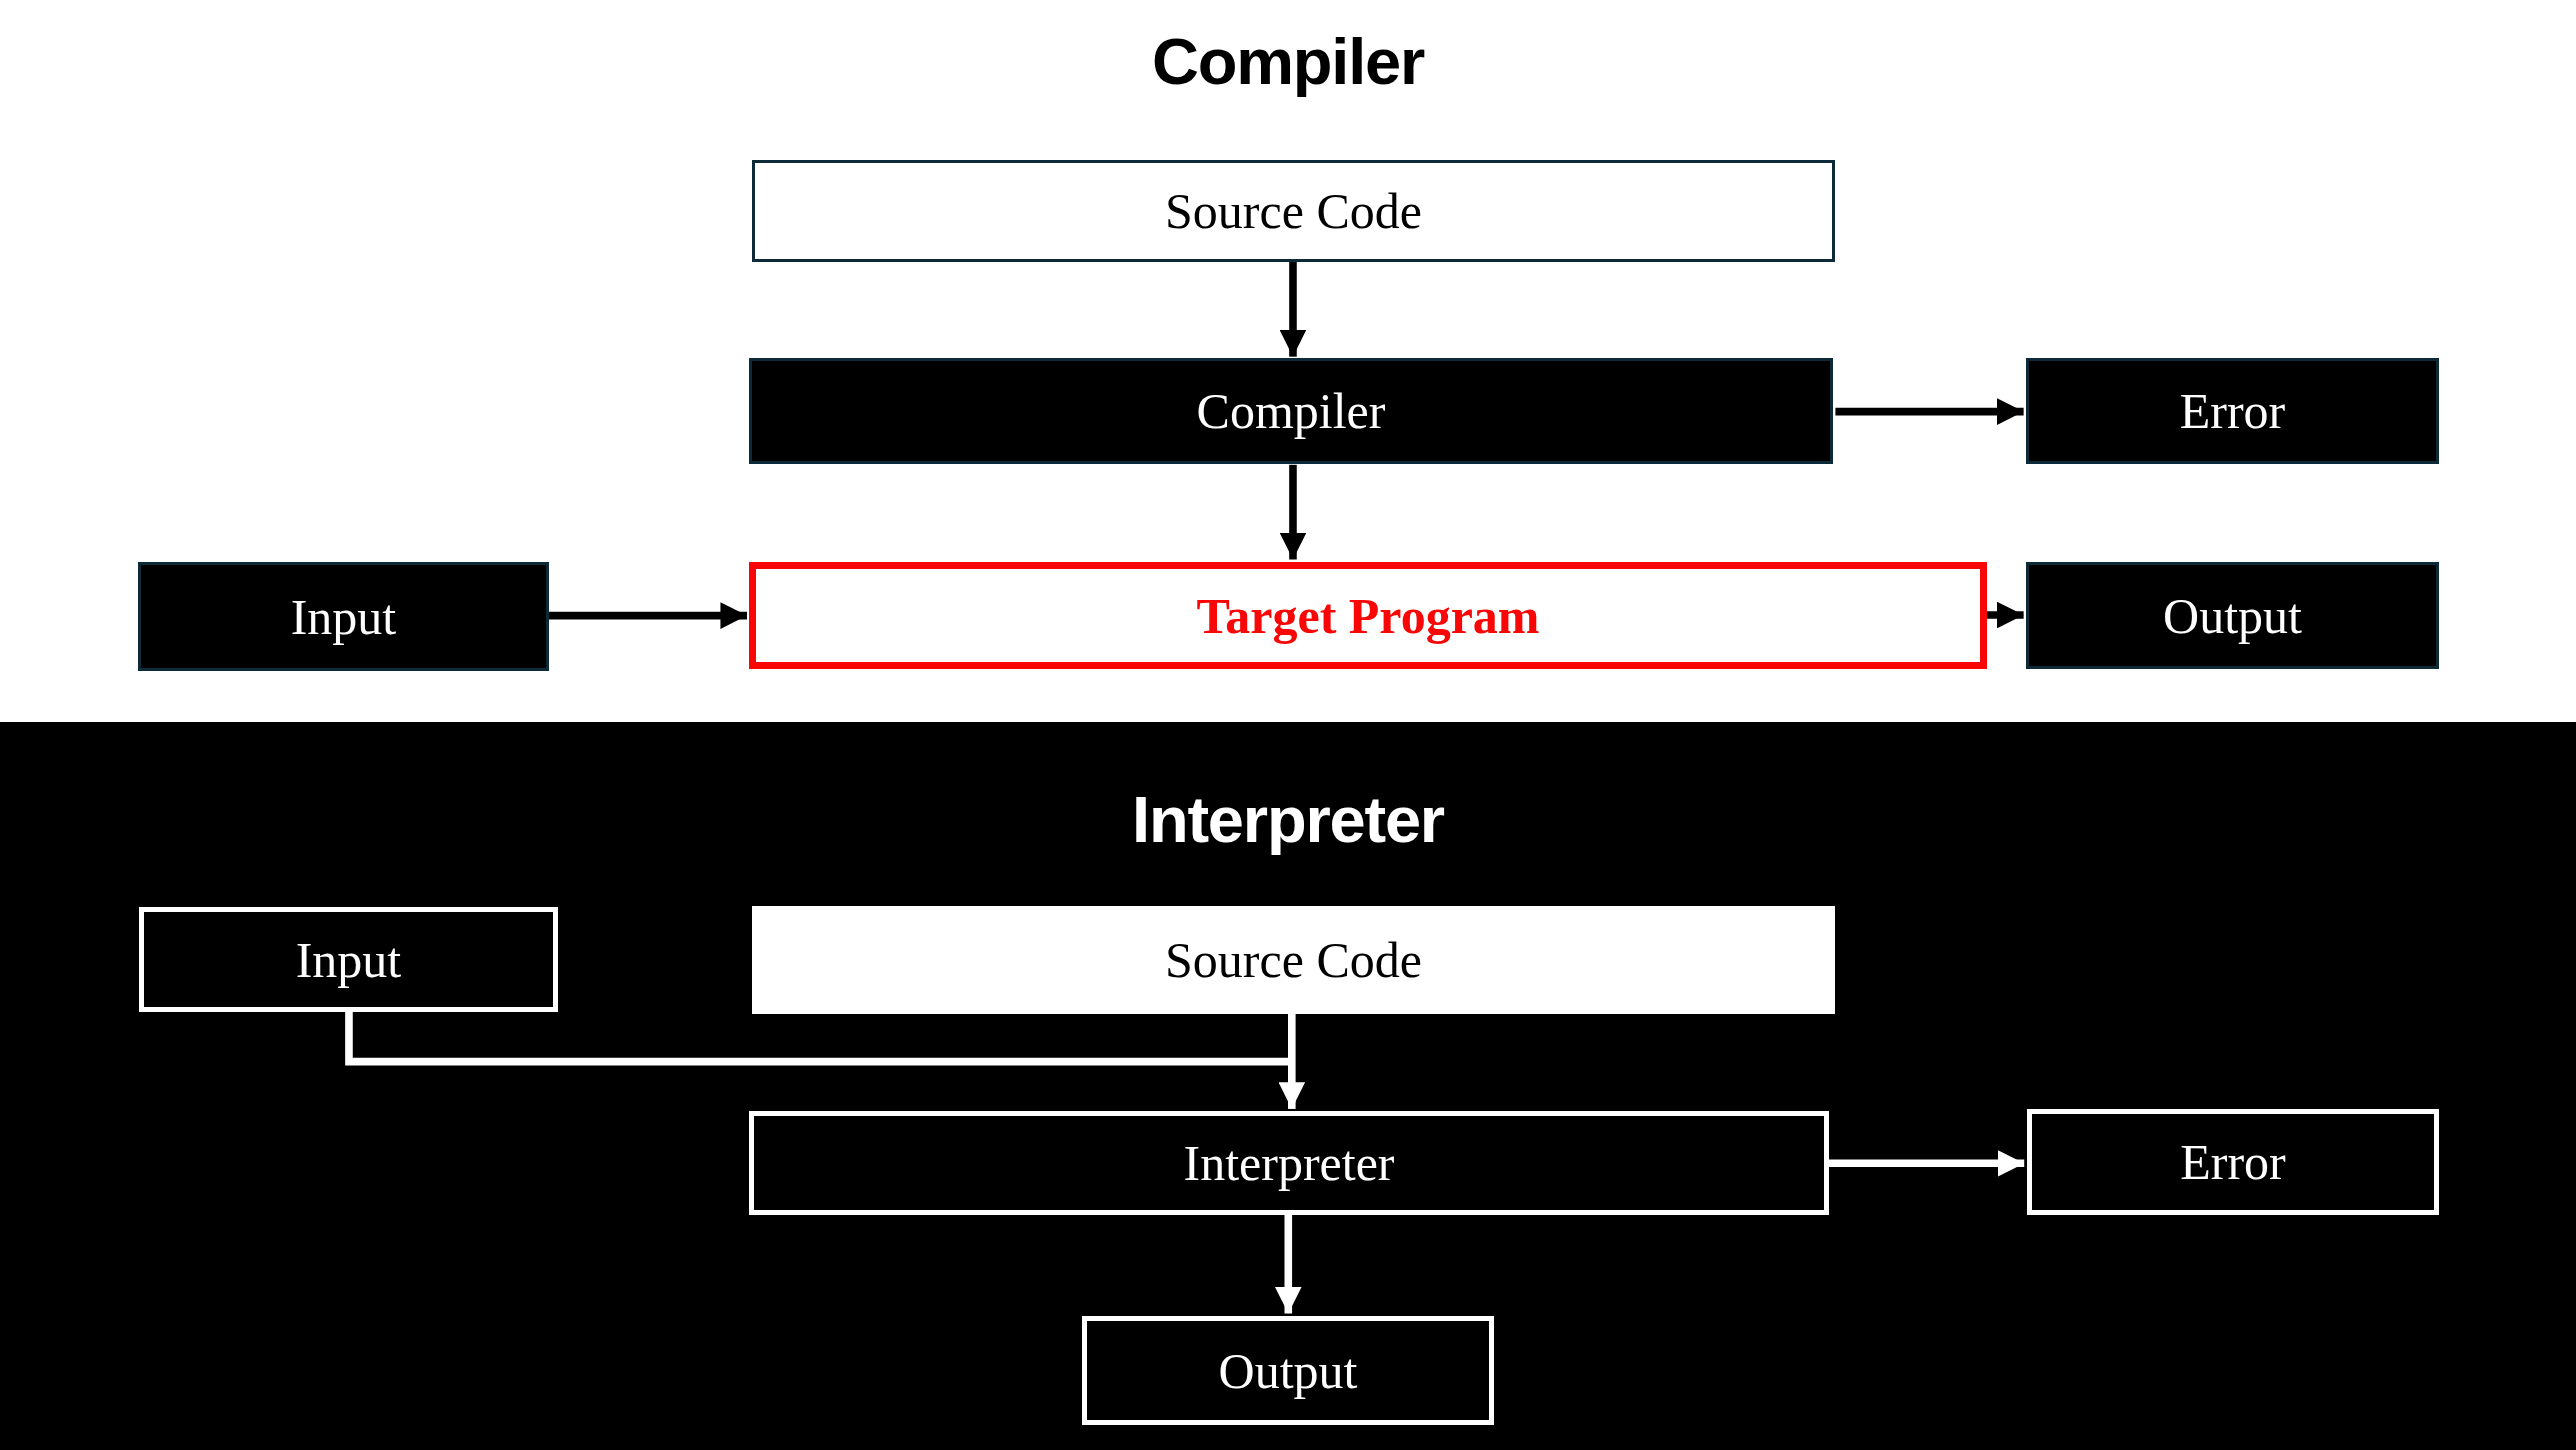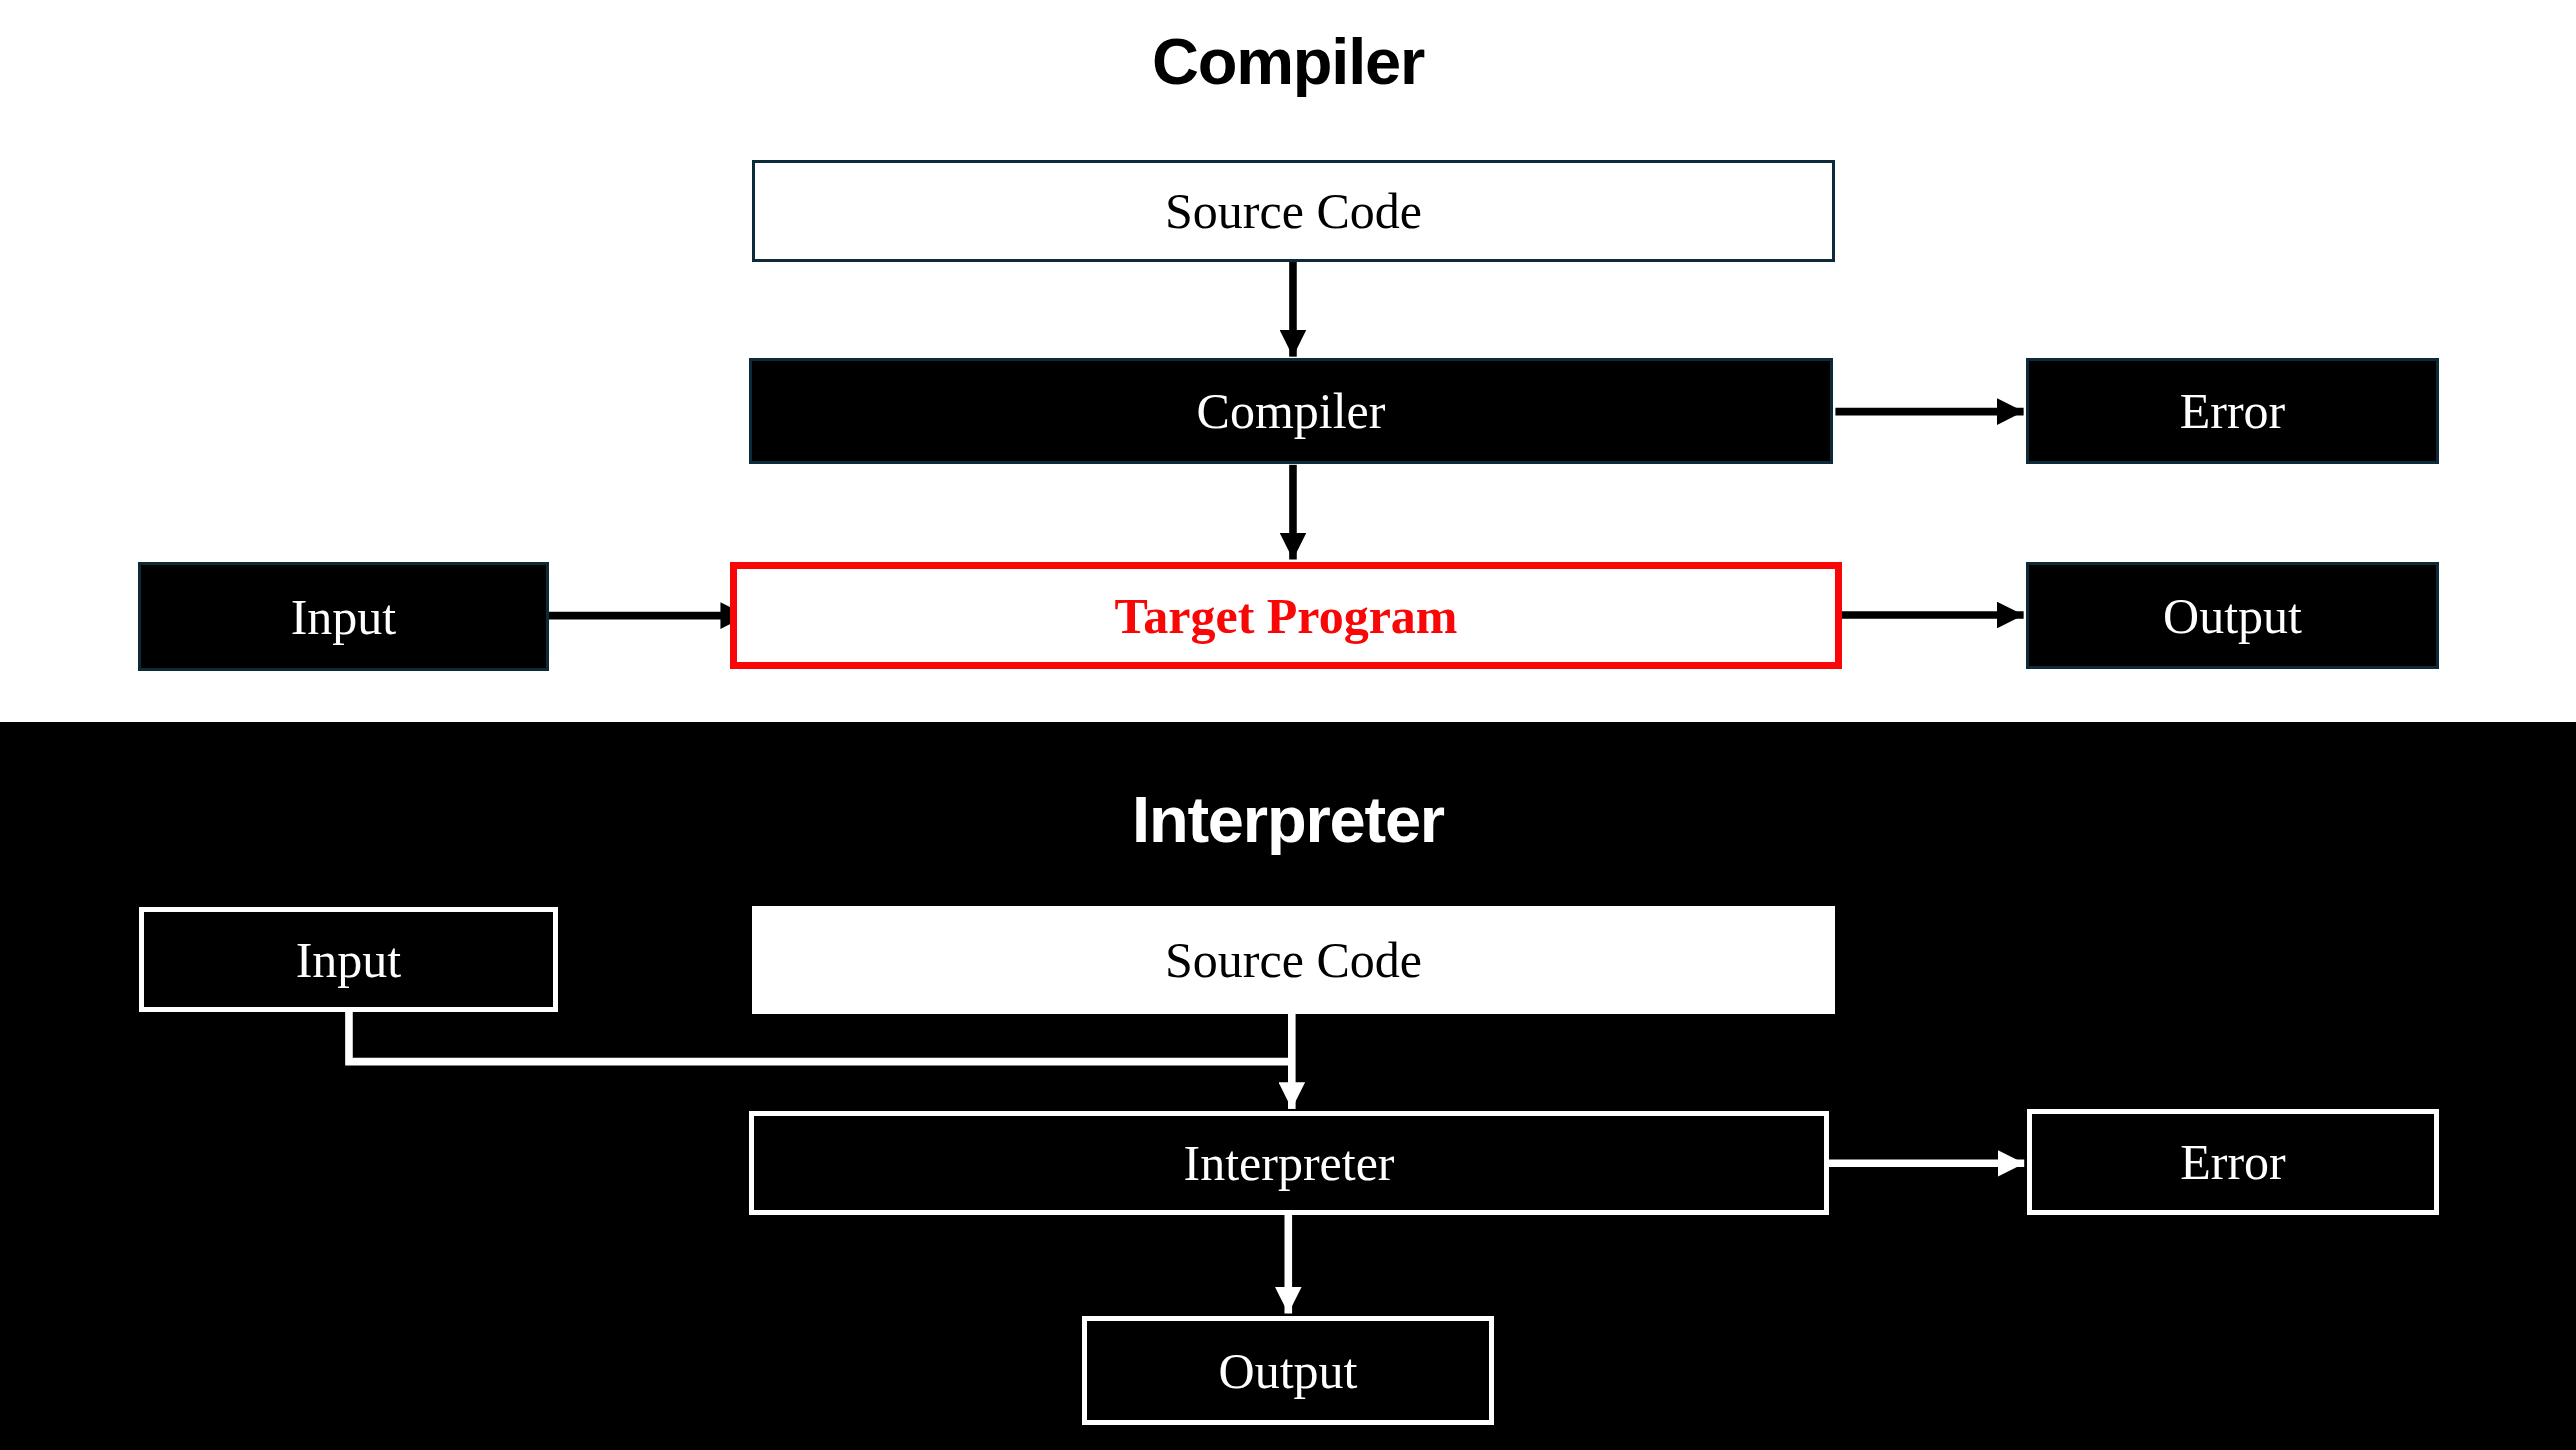--- a/index.html
+++ b/index.html
@@ -77,21 +77,21 @@
   </div>
 
   <div class="box box-dark" style="left:2026px; top:358px; width:413px; height:106px;">
     <span>Error</span>
   </div>
 
   <div class="box box-dark" style="left:138px; top:562px; width:411px; height:109px;">
     <span>Input</span>
   </div>
 
-  <div class="box box-red" style="left:730px; top:562px; width:1112px; height:107px;align-items:center;">
+  <div class="box box-red" style="left:749px; top:562px; width:1238px; height:107px;align-items:center;">
     <span>Target Program</span>
   </div>
 
   <div class="box box-dark" style="left:2026px; top:562px; width:413px; height:107px;">
     <span>Output</span>
   </div>
 
   <div class="box box-darkw" style="left:139px; top:907px; width:419px; height:105px;">
     <span>Input</span>
   </div>

